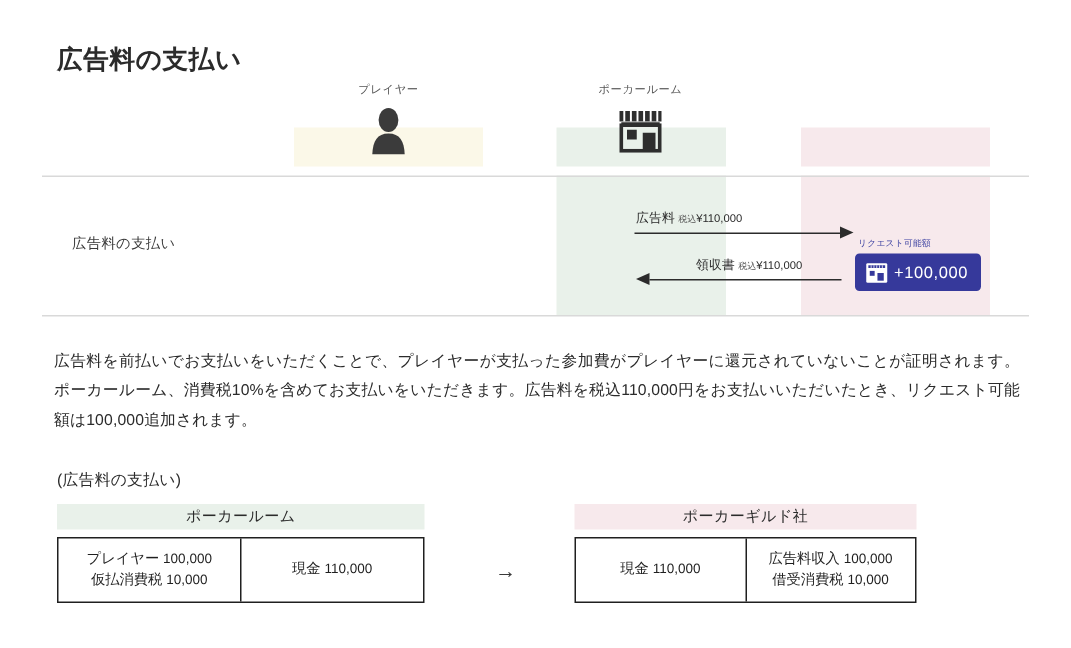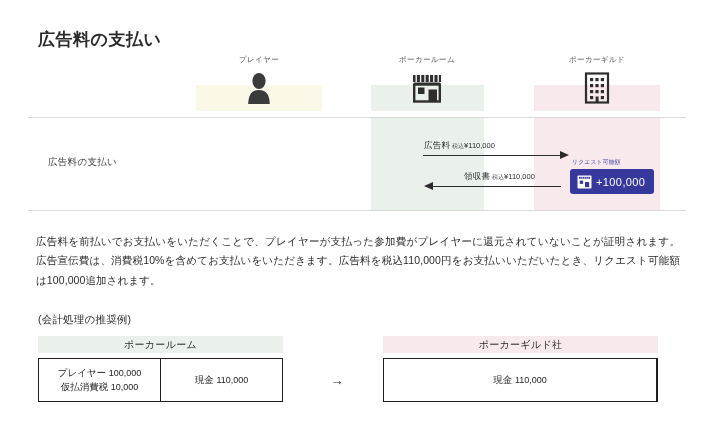--- a/index.html
+++ b/index.html
@@ -187,21 +187,21 @@
   .acc-area {
     position: absolute;
     left: 38px;
     top: 336px;
     width: 640px;
     height: 70px;
   }
 
   .acc-block { position: absolute; top: 0; }
   .acc-block.left  { left: 0px;   width: 245px; }
-  .acc-block.right { left: 345px; width: 275px; }
+  .acc-block.right { left: 345px; width: 228px; }
 
   .acc-title {
     height: 17px;
     line-height: 17px;
     text-align: center;
     font-size: 10px;
     color: #2b2b2b;
     letter-spacing: 0.3px;
   }
   .acc-title.room  { background: #e9f1ea; }
@@ -271,42 +271,20 @@
         <path d="M2 2 L30 2 L30 9 L2 9 Z" fill="#2e2e2e"></path>
         <path d="M5.2 2 L5.2 9 M9.6 2 L9.6 9 M14 2 L14 9 M18.4 2 L18.4 9 M22.8 2 L22.8 9 M27.2 2 L27.2 9" stroke="#ffffff" stroke-width="1.3"></path>
         <rect x="3.2" y="9.5" width="25.6" height="2" fill="#2e2e2e"></rect>
         <rect x="3.2" y="11.5" width="25.6" height="17" fill="none" stroke="#2e2e2e" stroke-width="2.4"></rect>
         <rect x="7" y="14.5" width="6.5" height="6.5" fill="#2e2e2e"></rect>
         <rect x="17.5" y="16.5" width="8.5" height="12" fill="#2e2e2e"></rect>
       </svg>
     </span>
   </div>
 
-  <div class="col-head" style="left:534px;width:126px;">
-    <span class="col-label">ポーカーギルド</span>
-    <span class="col-icon">
-      <svg width="28" height="32" viewBox="0 0 28 32">
-        <rect x="3" y="1.5" width="22" height="29" fill="none" stroke="#2e2e2e" stroke-width="2.2"></rect>
-        <g fill="#2e2e2e">
-          <rect x="7" y="6" width="3.2" height="3.2"></rect>
-            <rect x="12.4" y="6" width="3.2" height="3.2"></rect>
-            <rect x="17.8" y="6" width="3.2" height="3.2"></rect>
-          <rect x="7" y="12" width="3.2" height="3.2"></rect>
-            <rect x="12.4" y="12" width="3.2" height="3.2"></rect>
-            <rect x="17.8" y="12" width="3.2" height="3.2"></rect>
-          <rect x="7" y="18" width="3.2" height="3.2"></rect>
-            <rect x="12.4" y="18" width="3.2" height="3.2"></rect>
-            <rect x="17.8" y="18" width="3.2" height="3.2"></rect>
-          <rect x="7" y="24" width="3.2" height="3.2"></rect>
-            <rect x="17.8" y="24" width="3.2" height="3.2"></rect>
-          <rect x="12.6" y="24.5" width="3" height="6"></rect>
-        </g>
-      </svg>
-    </span>
-  </div>
 
   <div class="row-label">広告料の支払い</div>
 
   <div class="arrow-caption" style="left:424px;top:85px;">
     <span>広告料</span><span class="tax">税込</span><span class="amt">¥110,000</span>
   </div>
   <div class="arrow-line" style="left:423px;top:100px;width:138px;"></div>
   <div class="arrow-head right" style="left:560px;top:96.2px;"></div>
 
   <div class="arrow-caption" style="left:464px;top:116px;">
@@ -325,23 +303,23 @@
           <path d="M8 4 L8 8 M12 4 L12 8 M16 4 L16 8 M20 4 L20 8 M24 4 L24 8" stroke="#ffffff" stroke-width="1.1"></path>
           <rect x="6" y="12" width="7" height="7" fill="#36399b"></rect>
           <rect x="17" y="15" width="9" height="11" fill="#36399b"></rect>
         </svg>
       </span>
       <span class="badge-amount">+100,000</span>
     </div>
   </div>
 </div>
 
-<div class="body-copy">広告料を前払いでお支払いをいただくことで、プレイヤーが支払った参加費がプレイヤーに還元されていないことが証明されます。広告宣伝費は、消費税10%を含めてお支払いをいただきます。広告料を税込110,000円をお支払いいただいたとき、リクエスト可能額は100,000追加されます。</div>
-
-<div class="acc-heading">(会計処理の推奨例)</div>
+<div class="body-copy">広告料を前払いでお支払いをいただくことで、プレイヤーが支払った参加費がプレイヤーに還元されていないことが証明されます。ポーカールーム、消費税10%を含めてお支払いをいただきます。広告料を税込110,000円をお支払いいただいたとき、リクエスト可能額は100,000追加されます。</div>
+
+<div class="acc-heading">(広告料の支払い)</div>
 
 <div class="acc-area">
 
   <div class="acc-block left">
     <div class="acc-title room">ポーカールーム</div>
     <div class="acc-table">
       <div class="acc-cell divider">
         <div>
           <span>プレイヤー</span>
           <span class="num">100,000</span>
@@ -364,15 +342,25 @@
 
   <div class="acc-block right">
     <div class="acc-title guild">ポーカーギルド社</div>
     <div class="acc-table">
       <div class="acc-cell divider">
         <div>
           <span>現金</span>
           <span class="num">110,000</span>
         </div>
       </div>
+      <div class="acc-cell">
+        <div>
+          <span>広告料収入</span>
+          <span class="num">100,000</span>
+        </div>
+        <div>
+          <span>借受消費税</span>
+          <span class="num">10,000</span>
+        </div>
+      </div>
     </div>
   </div>
 </div>
 
 </body></html>

